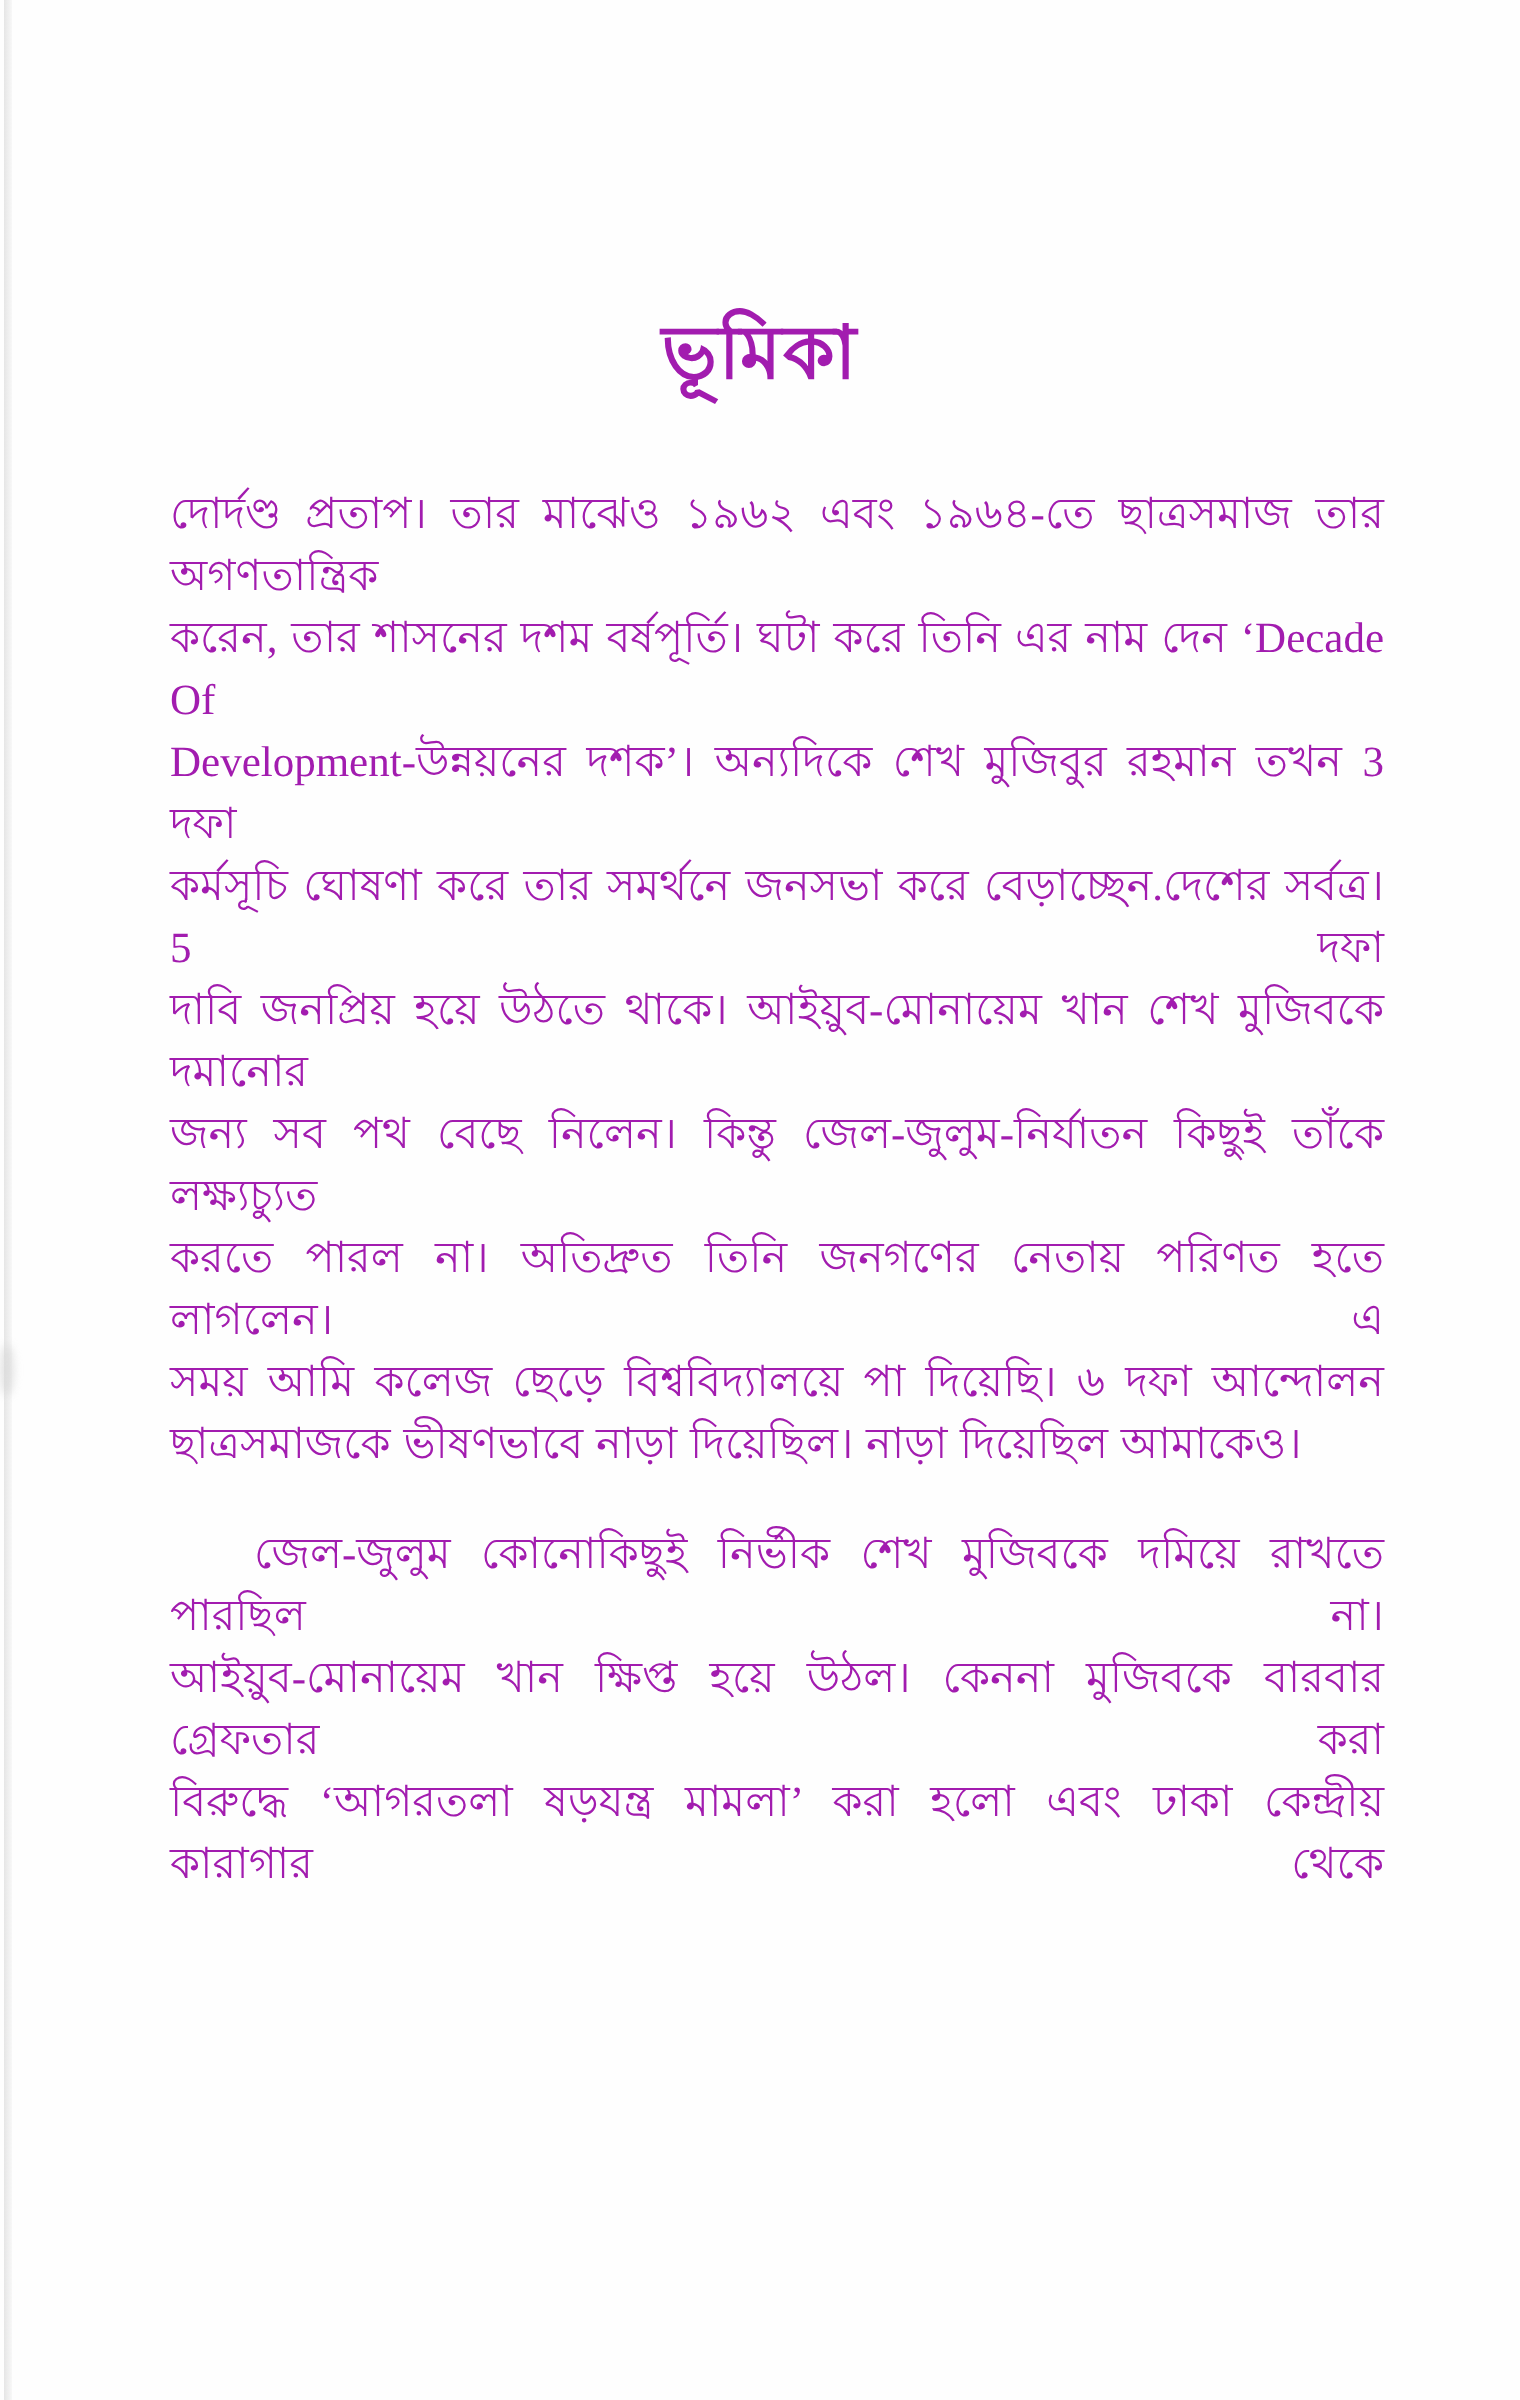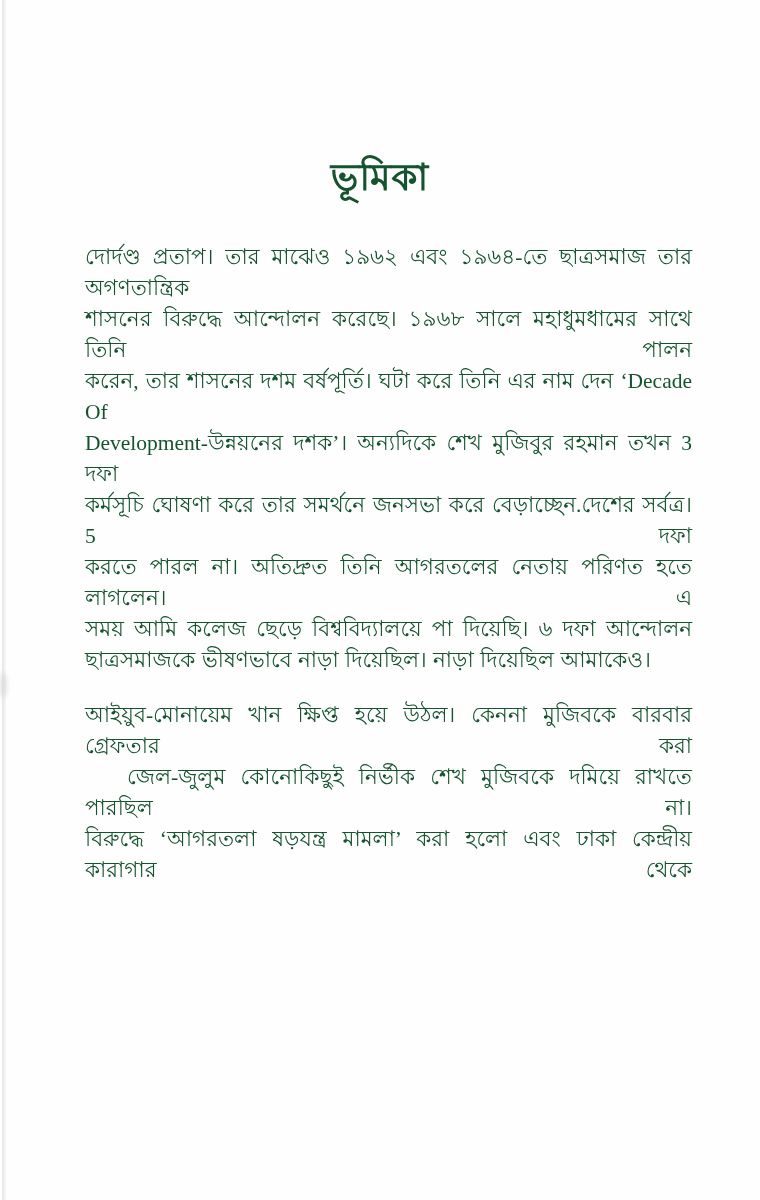--- a/index.html
+++ b/index.html
@@ -7,21 +7,21 @@
     padding: 0;
     background: #ffffff;
   }
   .page {
     position: relative;
     width: 760px;
     height: 1200px;
     background: #fefefe;
     overflow: hidden;
     font-family: "Liberation Serif", serif;
-    color: #14532d;
+    color: #a21caf;
   }
   
   .scan-edge {
     position: absolute;
     left: 2px;
     top: 0;
     bottom: 0;
     width: 4px;
     background: linear-gradient(to right, #e3e3e3, #f7f7f7);
     opacity: 0.9;
@@ -70,27 +70,28 @@
 </head>
 <body>
 
 <div class="page">
   <div class="scan-edge"></div>
   <div class="scan-smudge"></div>
   <h1 class="title">ভূমিকা</h1>
   <div class="body-text">
       <div class="paragraph">
         <div class="line">দোর্দণ্ড প্রতাপ। তার মাঝেও ১৯৬২ এবং ১৯৬৪-তে ছাত্রসমাজ তার অগণতান্ত্রিক</div>
-        <div class="line">শাসনের বিরুদ্ধে আন্দোলন করেছে। ১৯৬৮ সালে মহাধুমধামের সাথে তিনি পালন</div>
         <div class="line">করেন, তার শাসনের দশম বর্ষপূর্তি। ঘটা করে তিনি এর নাম দেন ‘Decade Of</div>
         <div class="line">Development-উন্নয়নের দশক’। অন্যদিকে শেখ মুজিবুর রহমান তখন 3 দফা</div>
         <div class="line">কর্মসূচি ঘোষণা করে তার সমর্থনে জনসভা করে বেড়াচ্ছেন.দেশের সর্বত্র। 5 দফা</div>
-        <div class="line">করতে পারল না। অতিদ্রুত তিনি আগরতলের নেতায় পরিণত হতে লাগলেন। এ</div>
+        <div class="line">দাবি জনপ্রিয় হয়ে উঠতে থাকে। আইয়ুব-মোনায়েম খান শেখ মুজিবকে দমানোর</div>
+        <div class="line">জন্য সব পথ বেছে নিলেন। কিন্তু জেল-জুলুম-নির্যাতন কিছুই তাঁকে লক্ষ্যচ্যুত</div>
+        <div class="line">করতে পারল না। অতিদ্রুত তিনি জনগণের নেতায় পরিণত হতে লাগলেন। এ</div>
         <div class="line">সময় আমি কলেজ ছেড়ে বিশ্ববিদ্যালয়ে পা দিয়েছি। ৬ দফা আন্দোলন</div>
         <div class="line no-justify">ছাত্রসমাজকে ভীষণভাবে নাড়া দিয়েছিল। নাড়া দিয়েছিল আমাকেও।</div>
       </div>
       <div class="paragraph">
+        <div class="line indent">জেল-জুলুম কোনোকিছুই নির্ভীক শেখ মুজিবকে দমিয়ে রাখতে পারছিল না।</div>
         <div class="line">আইয়ুব-মোনায়েম খান ক্ষিপ্ত হয়ে উঠল। কেননা মুজিবকে বারবার গ্রেফতার করা</div>
-        <div class="line indent">জেল-জুলুম কোনোকিছুই নির্ভীক শেখ মুজিবকে দমিয়ে রাখতে পারছিল না।</div>
         <div class="line">বিরুদ্ধে ‘আগরতলা ষড়যন্ত্র মামলা’ করা হলো এবং ঢাকা কেন্দ্রীয় কারাগার থেকে</div>
       </div>
     </div>
 </div>
 
 </body></html>

